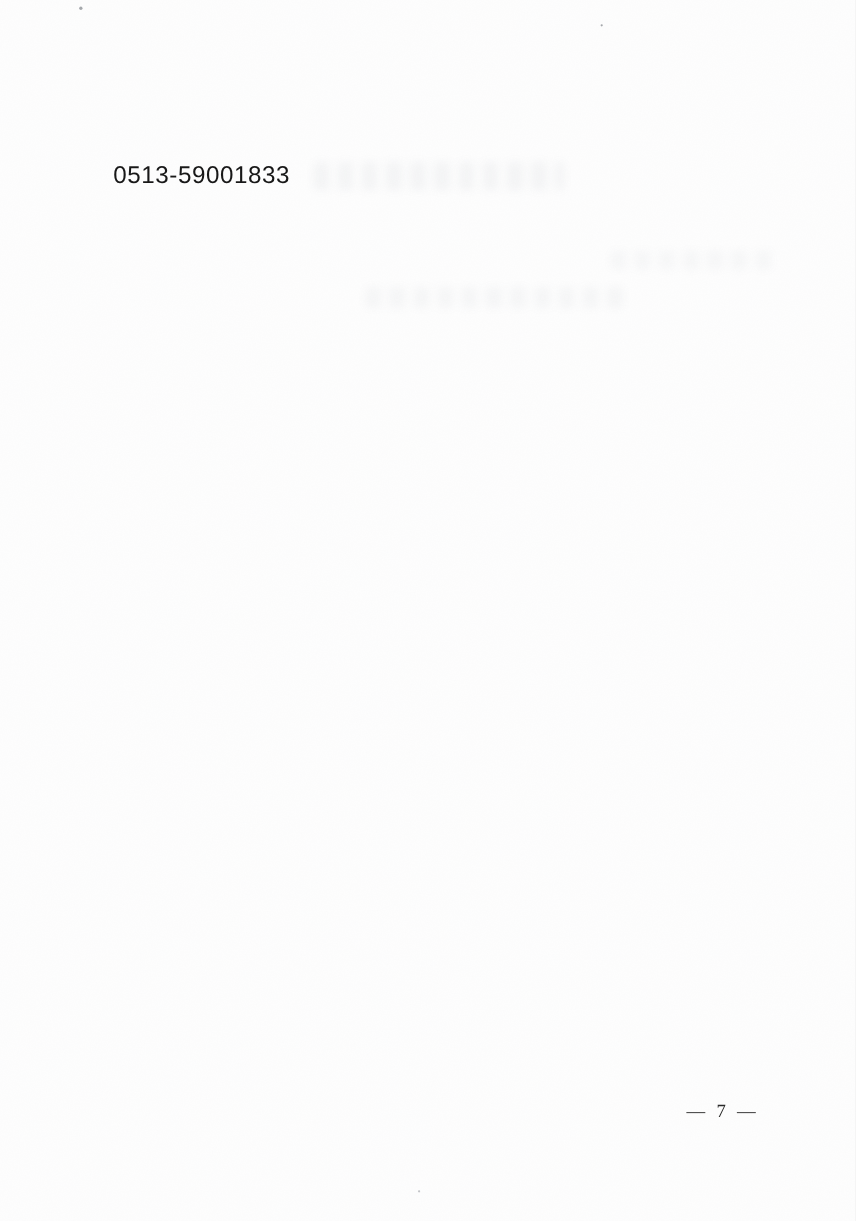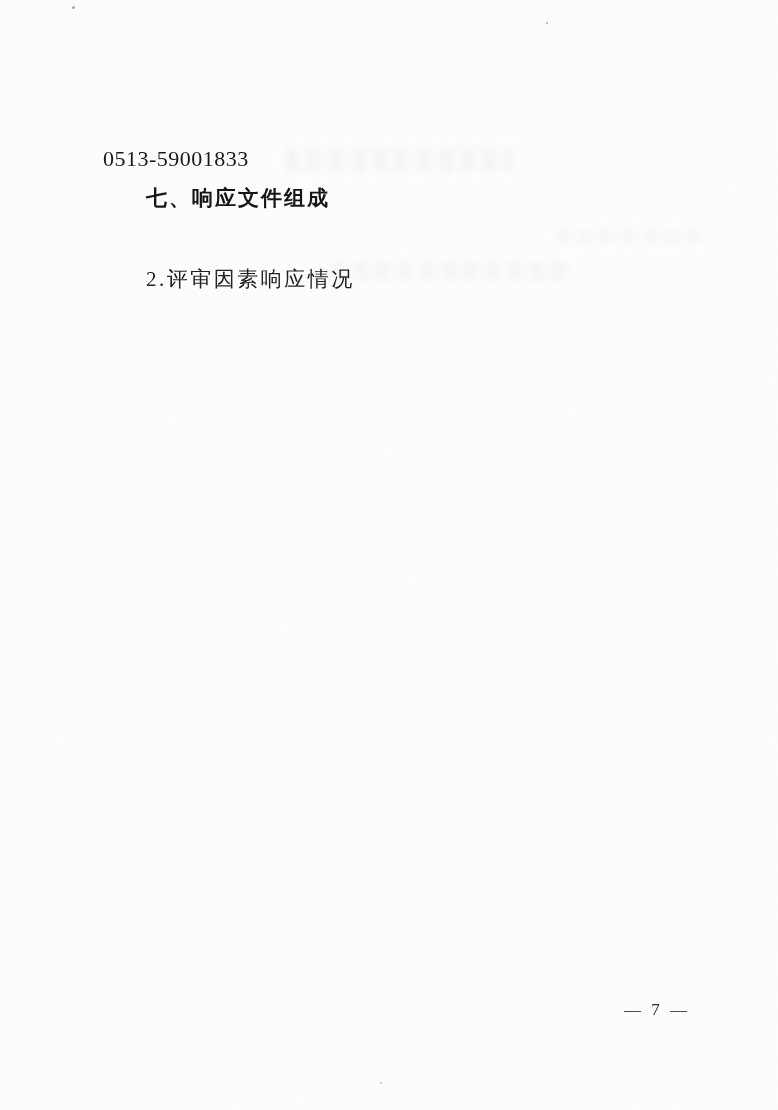--- a/index.html
+++ b/index.html
@@ -19,21 +19,21 @@
   .grain {
     position: absolute;
     top: 0; left: 0;
     width: 778px; height: 1110px;
     pointer-events: none;
   }
   .contact-number {
     position: absolute;
     left: 103px;
     top: 146px;
-    font-family: Liberation Serif, serif;
+    font-family: Liberation Sans, sans-serif;
     font-size: 22px;
     letter-spacing: 0.5px;
     color: #181818;
     white-space: nowrap;
   }
   .section-heading {
     position: absolute;
     left: 146px;
     top: 184px;
     font-family: "Liberation Sans", "DejaVu Sans", sans-serif;
@@ -109,20 +109,18 @@
   <div class="smudge smudge-1"></div>
   <div class="smudge smudge-2"></div>
   <div class="smudge smudge-3"></div>
 
   <div class="speck speck-1"></div>
   <div class="speck speck-2"></div>
   <div class="speck speck-3"></div>
 
   <div class="contact-number">0513-59001833</div>
 
-  <div class="section-heading">七、响应文件组成</div>
 
 
-  <div class="list-item list-item-2">2.评审因素响应情况</div>
 
   <div class="page-number">— 7 —</div>
 
 </div>
 
 </body></html>

